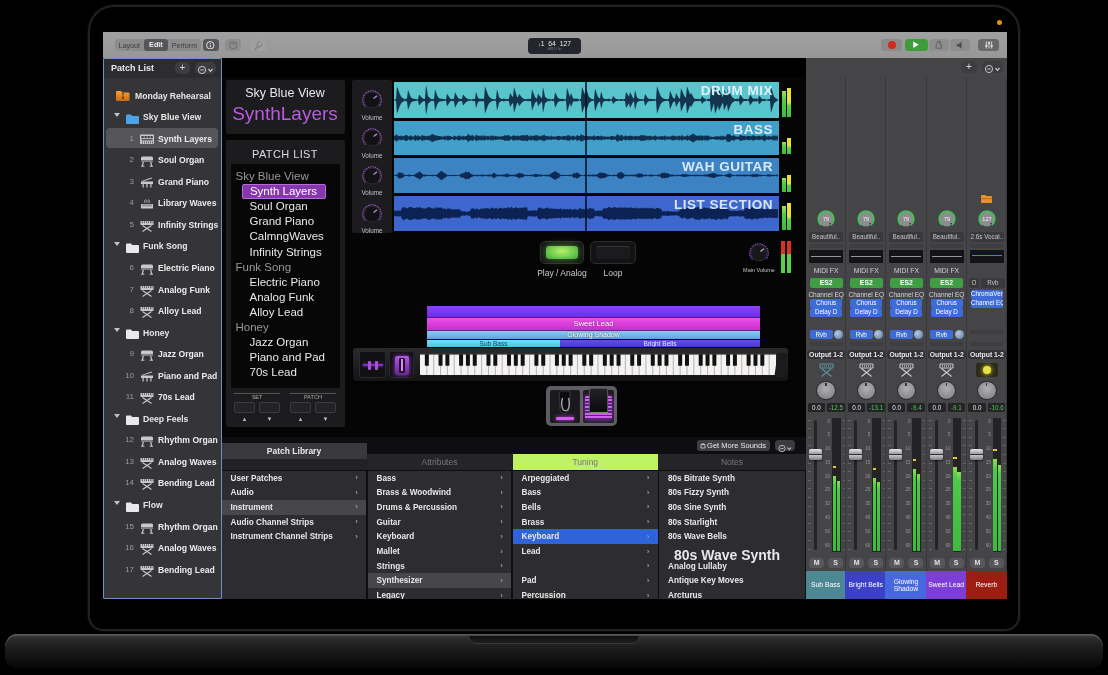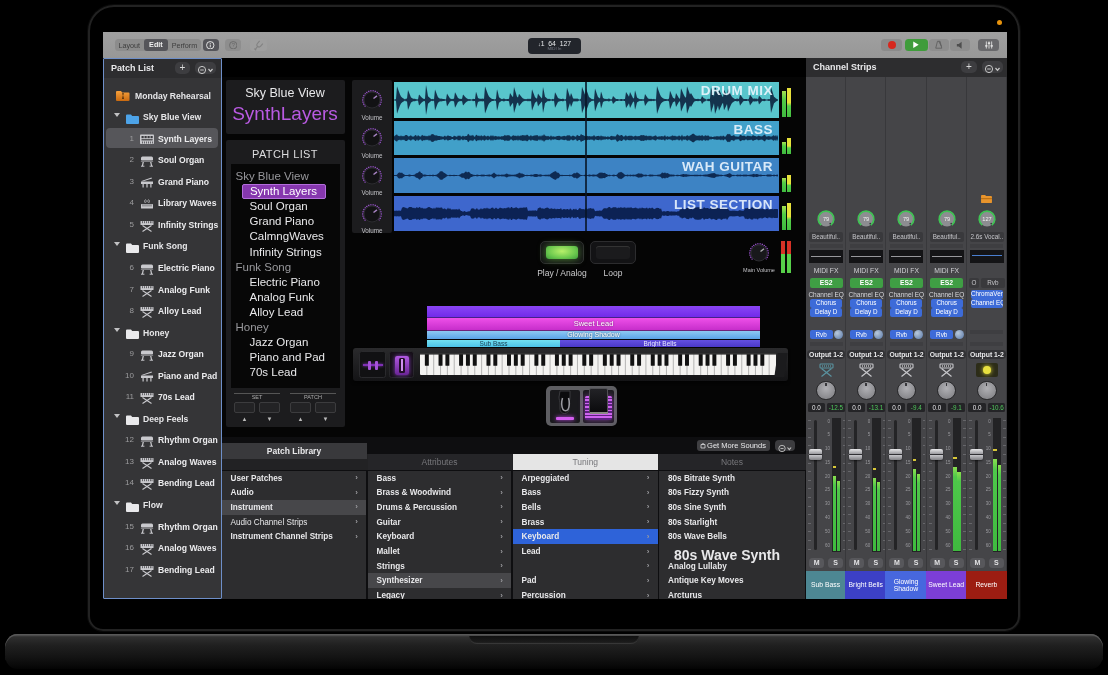--- a/index.html
+++ b/index.html
@@ -587,37 +587,37 @@
             <path d="M2 2.5 a1 1 0 0 1 2 0" fill="none" stroke="#d8d8da" stroke-width="0.8"></path>
           </svg>Get More Sounds</div>
         <div class="abs" style="left:553px;top:2.5px;width:20px;height:11.5px;background:#3c3c3f;border-radius:4px;"><svg width="20" height="11" viewBox="0 0 20 11">
             <circle cx="7" cy="5.5" r="3.2" fill="none" stroke="#c0c0c0" stroke-width="0.9"></circle>
             <path d="M5.5 5.5h3" stroke="#c0c0c0" stroke-width="0.9"></path>
             <path d="M12.5 4.5 l1.8 2.2 1.8-2.2" fill="none" stroke="#c0c0c0" stroke-width="1.1"></path>
           </svg></div>
         <div class="abs" style="left:0;top:16.5px;width:100%;height:16.5px;background:#222224;"></div>
         <div class="abs" style="left:0px;top:6px;width:145px;height:16px;background:#39393c;color:#e8e8ea;font-size:8.5px;text-align:center;line-height:16px;font-weight:bold;">Patch Library</div>
         <div class="abs" style="left:146px;top:16.5px;width:144px;height:16px;background:#252528;color:#77777b;font-size:8.5px;text-align:center;line-height:16px;">Attributes</div>
-        <div class="abs" style="left:291px;top:16.5px;width:145.5px;height:16px;background:#e5e5e5;color:#77777b;font-size:8.5px;text-align:center;line-height:16px;">Tuning</div>
+        <div class="abs" style="left:291px;top:16.5px;width:145.5px;height:16px;background:#bef264;color:#77777b;font-size:8.5px;text-align:center;line-height:16px;">Tuning</div>
         <div class="abs" style="left:437.5px;top:16.5px;width:146.0px;height:16px;background:#252528;color:#77777b;font-size:8.5px;text-align:center;line-height:16px;">Notes</div>
         <div class="abs" style="left:0px;top:33.5px;width:144.5px;height:128.5px;background:#2d2d2f;">
           <div style="position:absolute;left:0;top:0.0px;width:100%;height:14.7px;">
             <span style="position:absolute;left:9px;top:3px;font-size:8.2px;font-weight:bold;color:#e8e8ea;white-space:nowrap;">User Patches</span>
             <span style="position:absolute;right:8px;top:2.5px;color:#9a9a9e;font-size:8px;font-weight:bold;">›</span>
           </div>
           <div style="position:absolute;left:0;top:14.7px;width:100%;height:14.7px;">
             <span style="position:absolute;left:9px;top:3px;font-size:8.2px;font-weight:bold;color:#e8e8ea;white-space:nowrap;">Audio</span>
             <span style="position:absolute;right:8px;top:2.5px;color:#9a9a9e;font-size:8px;font-weight:bold;">›</span>
           </div>
           <div style="position:absolute;left:0;top:29.4px;width:100%;height:14.7px;background:#47474a;">
             <span style="position:absolute;left:9px;top:3px;font-size:8.2px;font-weight:bold;color:#e8e8ea;white-space:nowrap;">Instrument</span>
             <span style="position:absolute;right:8px;top:2.5px;color:#9a9a9e;font-size:8px;font-weight:bold;">›</span>
           </div>
           <div style="position:absolute;left:0;top:44.1px;width:100%;height:14.7px;">
-            <span style="position:absolute;left:9px;top:3px;font-size:8.2px;font-weight:normal;color:#e8e8ea;white-space:nowrap;">Audio Channel Strips</span>
+            <span style="position:absolute;left:9px;top:3px;font-size:8.2px;font-weight:bold;color:#e8e8ea;white-space:nowrap;">Audio Channel Strips</span>
             <span style="position:absolute;right:8px;top:2.5px;color:#9a9a9e;font-size:8px;font-weight:bold;">›</span>
           </div>
           <div style="position:absolute;left:0;top:58.8px;width:100%;height:14.7px;">
             <span style="position:absolute;left:9px;top:3px;font-size:8.2px;font-weight:bold;color:#e8e8ea;white-space:nowrap;">Instrument Channel Strips</span>
             <span style="position:absolute;right:8px;top:2.5px;color:#9a9a9e;font-size:8px;font-weight:bold;">›</span>
           </div>
         </div>
         <div class="abs" style="left:146px;top:33.5px;width:143.5px;height:128.5px;background:#2d2d2f;">
           <div style="position:absolute;left:0;top:0.0px;width:100%;height:14.7px;">
             <span style="position:absolute;left:9px;top:3px;font-size:8.2px;font-weight:bold;color:#e8e8ea;white-space:nowrap;">Bass</span>
@@ -718,21 +718,20 @@
           </div>
           <div style="position:absolute;left:0;top:102.9px;width:100%;height:14.7px;">
             <span style="position:absolute;left:9px;top:3px;font-size:8.2px;font-weight:bold;color:#e8e8ea;white-space:nowrap;">Antique Key Moves</span>
           </div>
           <div style="position:absolute;left:0;top:117.6px;width:100%;height:14.7px;">
             <span style="position:absolute;left:9px;top:3px;font-size:8.2px;font-weight:bold;color:#e8e8ea;white-space:nowrap;">Arcturus</span>
           </div>
         </div>
       </div>
       <div class="abs" style="left:703px;top:26px;width:201px;height:541.5px;background:#454548;overflow:hidden;">
-        <div class="abs hdr" style="left:0;top:0;width:100%;height:19px;line-height:19px;padding-left:7px;">Channel Strips</div>
         <div class="abs pill" style="left:155px;top:3.5px;width:16px;height:12px;text-align:center;line-height:11px;color:#d8d8d8;font-size:10px;">+</div>
         <div class="abs pill" style="left:176px;top:3.5px;width:21px;height:12px;"><svg width="21" height="12" viewBox="0 0 21 12">
             <circle cx="7" cy="6" r="3.6" fill="none" stroke="#c8c8c8" stroke-width="1"></circle>
             <path d="M5.2 6h3.6" stroke="#c8c8c8" stroke-width="1"></path>
             <path d="M13.5 5 l2 2.4 2-2.4" fill="none" stroke="#c8c8c8" stroke-width="1.2"></path>
           </svg></div>
         <div class="abs strip" style="left:0.0px;top:19px;width:40.2px;height:522.5px;border-right:1px solid #38383b;">
           <div class="abs" style="left:10.100000000000001px;top:132px;"><svg width="20" height="20" viewBox="0 0 20 20">
               <circle cx="10" cy="10" r="7.6" fill="#8d8d91"></circle>
               <path d="M 5.2 16.1 A 7.8 7.8 0 1 1 14.8 16.1" fill="none" stroke="#3fc454" stroke-width="1.7"></path>

